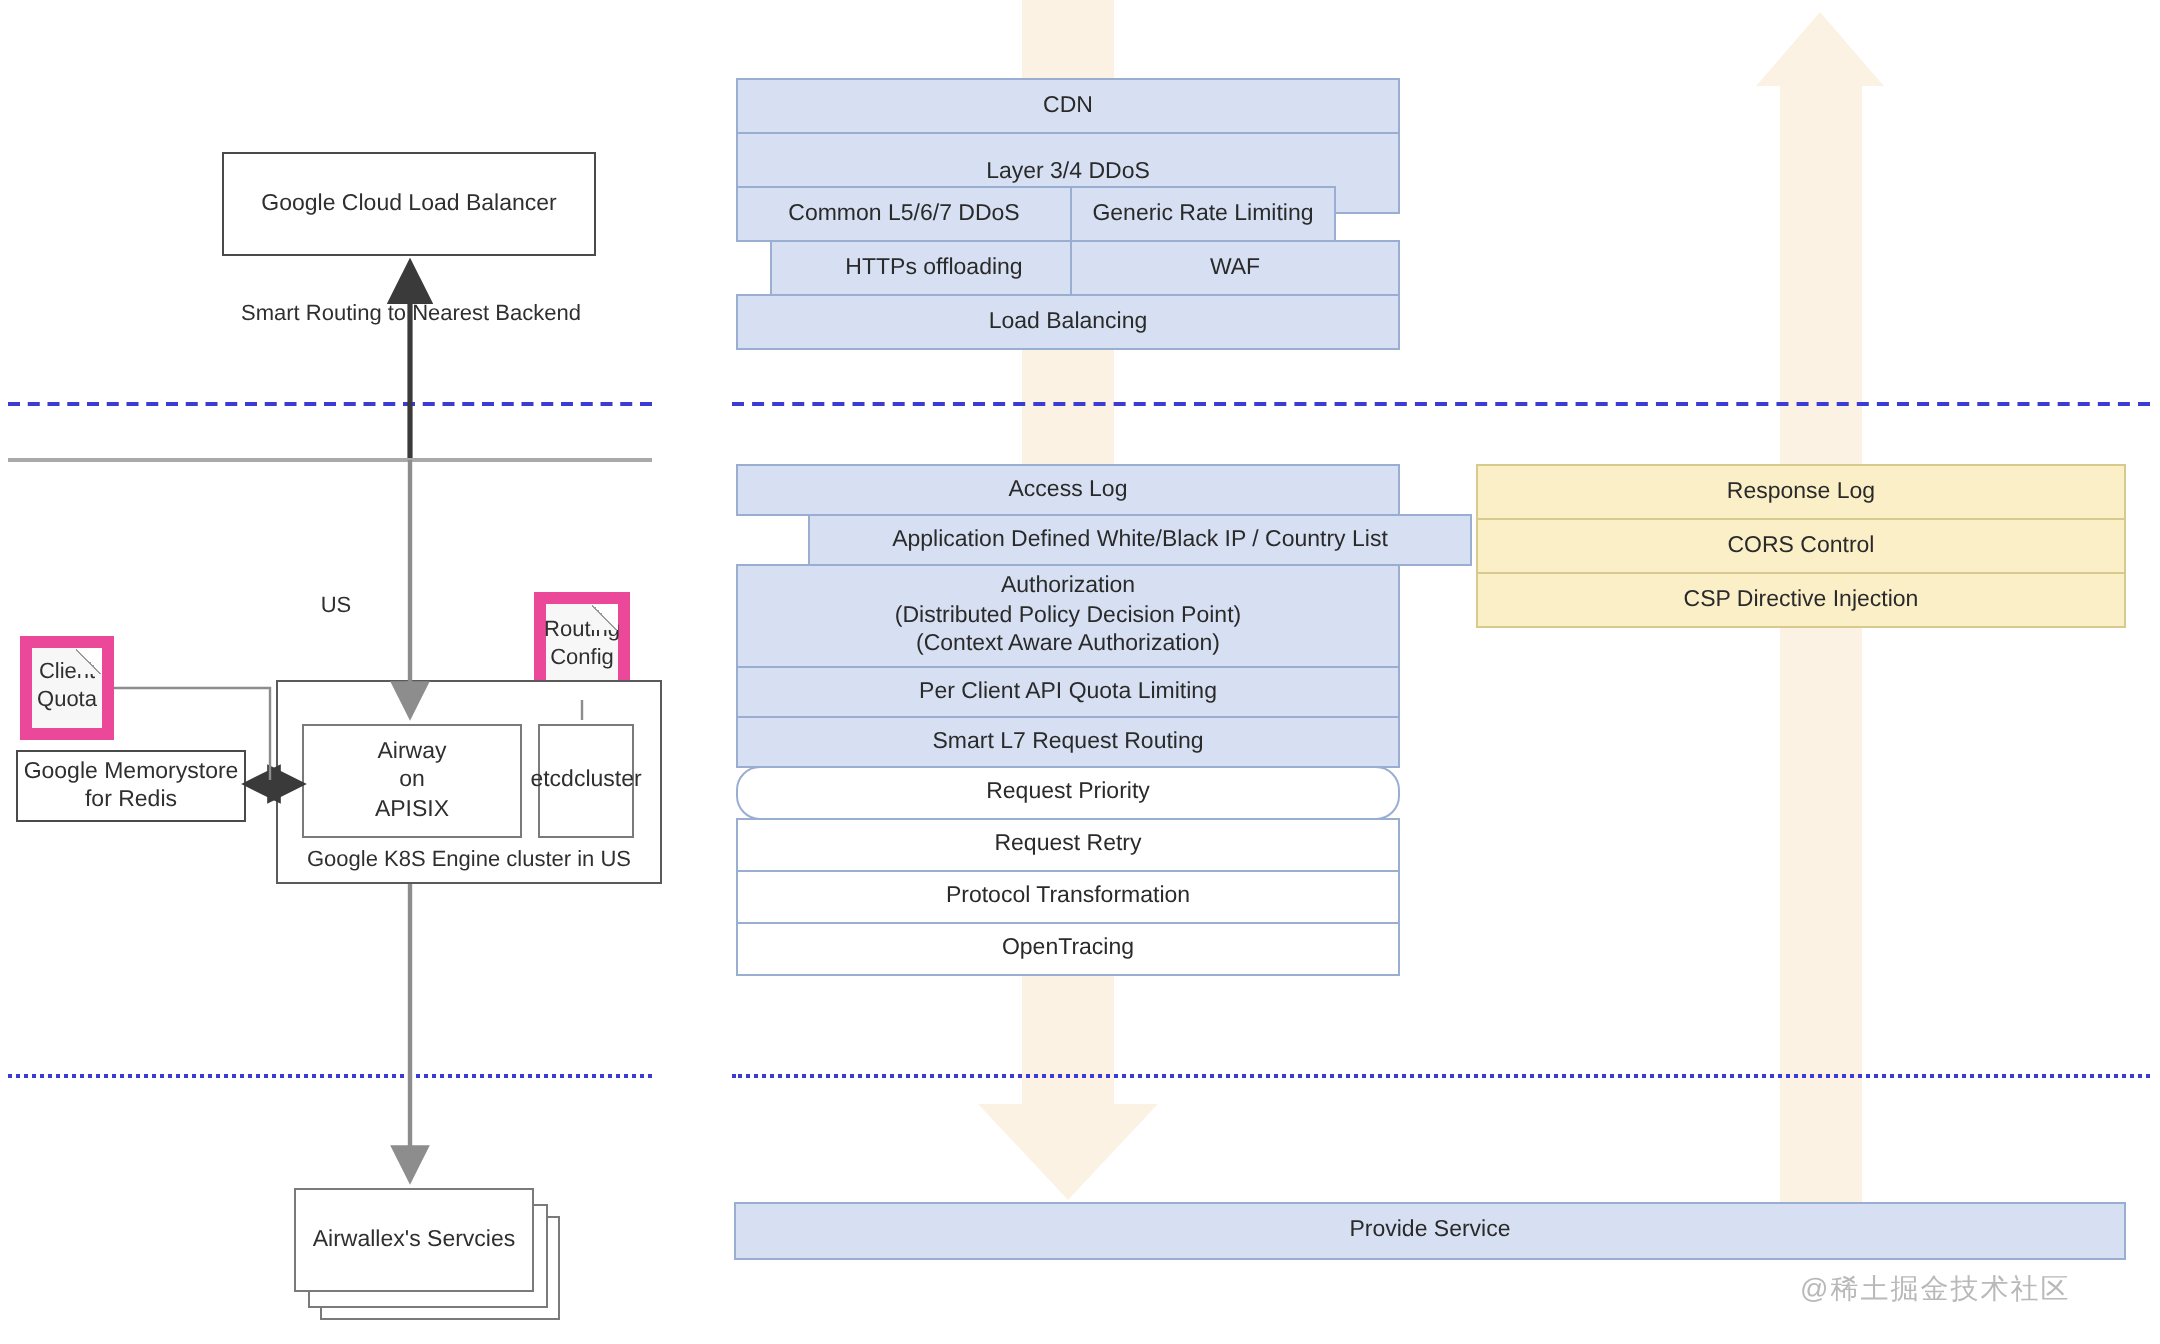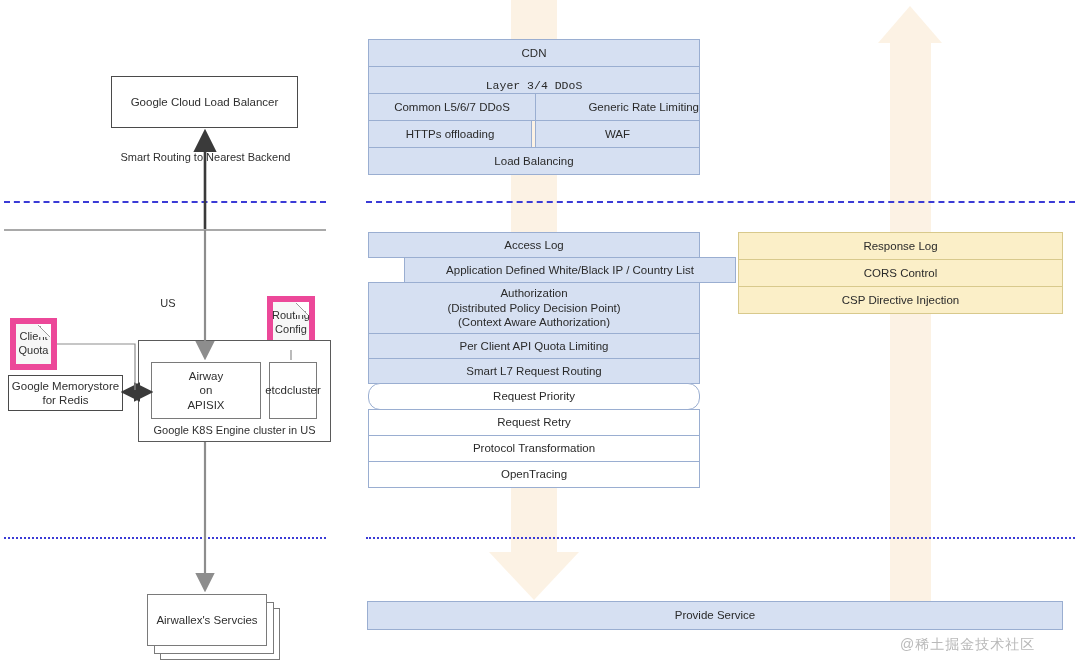--- a/index.html
+++ b/index.html
@@ -133,32 +133,32 @@
 
     <path d="M291,350 L291,360" fill="none" stroke="#8d8d8d" stroke-width="1.2"></path>
   </svg>
 
   <div class="abs" style="left:368px;top:39px;width:332px;height:137px;">
 
     <div class="abs row-blue ctr" style="left:0;top:0;width:332px;height:28px;">
       <span>CDN</span>
     </div>
 
-    <div class="abs row-blue ctr" style="left:0;top:27px;width:332px;height:41px;font-family:Liberation Mono, monospace;">
+    <div class="abs row-blue ctr" style="left:0;top:27px;width:332px;height:41px;">
       <span>Layer 3/4 DDoS</span>
     </div>
 
     <div class="abs row-blue ctr" style="left:0;top:54px;width:168px;height:28px;">
       <span>Common L5/6/7 DDoS</span>
     </div>
-    <div class="abs row-blue ctr" style="left:167px;top:54px;width:165px;height:28px;justify-content:flex-end;">
+    <div class="abs row-blue ctr" style="left:167px;top:54px;width:133px;height:28px;">
       <span>Generic Rate Limiting</span>
     </div>
 
-    <div class="abs row-blue ctr" style="left:0;top:81px;width:164px;height:28px;">
+    <div class="abs row-blue ctr" style="left:17px;top:81px;width:164px;height:28px;">
       <span>HTTPs offloading</span>
     </div>
     <div class="abs row-blue ctr" style="left:167px;top:81px;width:165px;height:28px;">
       <span>WAF</span>
     </div>
 
     <div class="abs row-blue ctr" style="left:0;top:108px;width:332px;height:28px;">
       <span>Load Balancing</span>
     </div>
   </div>

